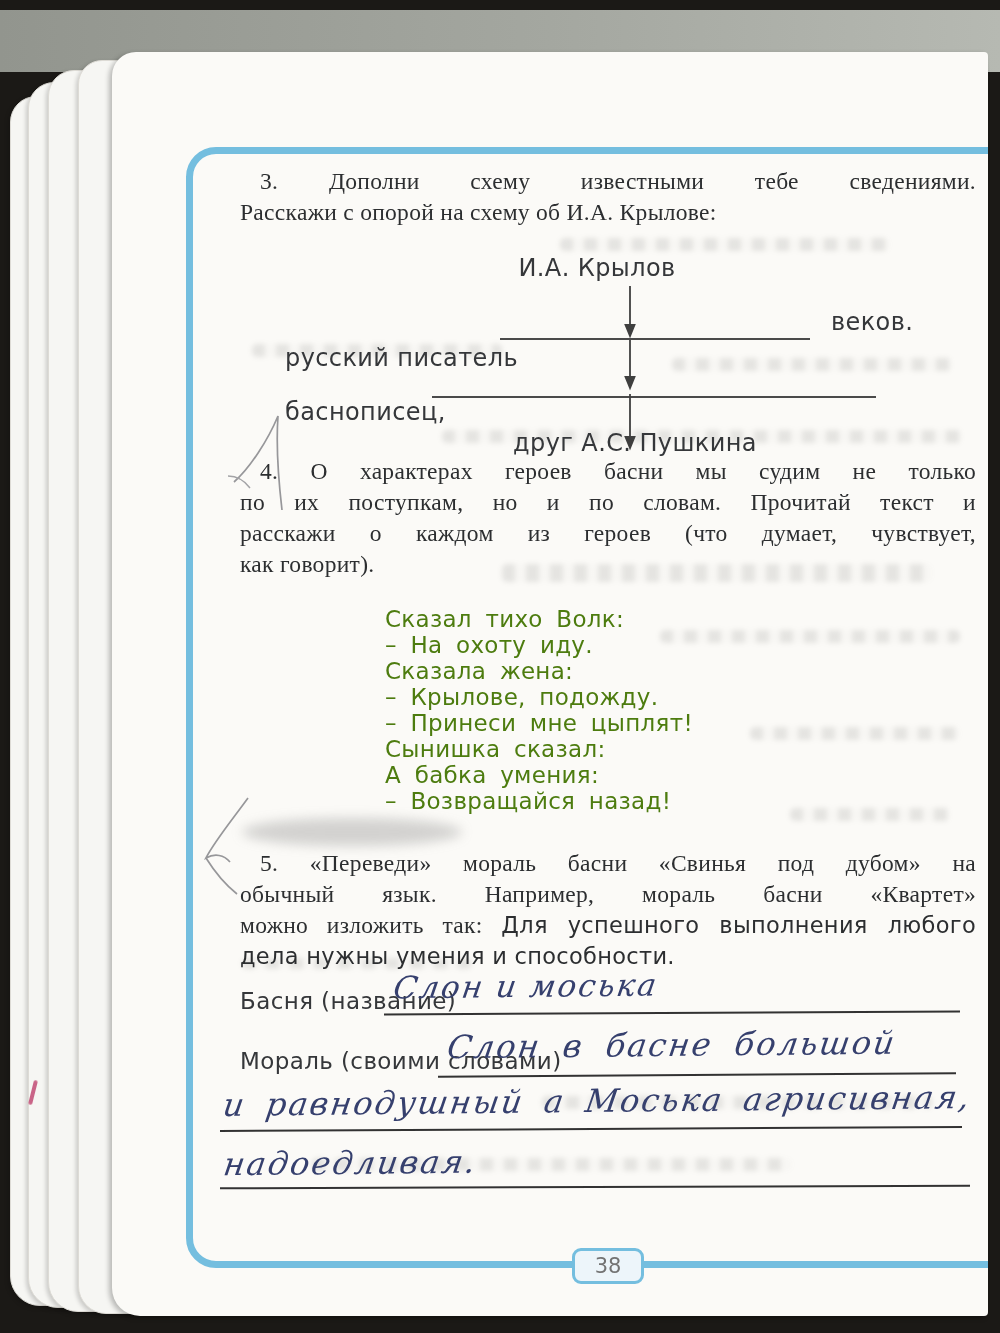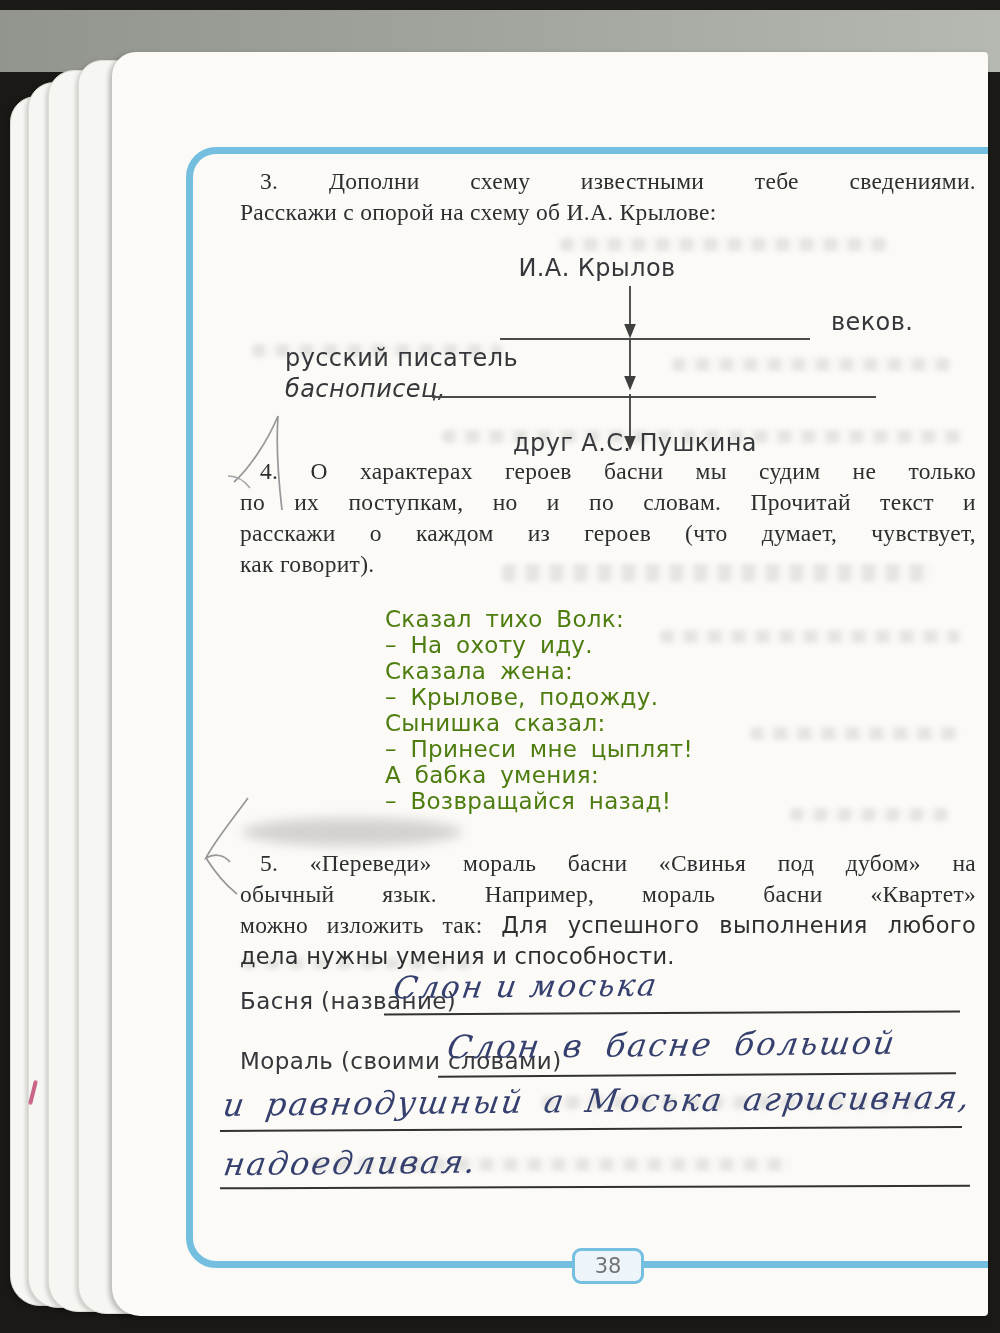--- a/index.html
+++ b/index.html
@@ -88,43 +88,43 @@
           <polygon points="16,52 11.5,41 20.5,41"></polygon>
         <line x1="16" y1="56" x2="16" y2="96" fill="none"></line>
           <polygon points="16,104 11.5,93 20.5,93"></polygon>
         <line x1="16" y1="110" x2="16" y2="156" fill="none"></line>
           <polygon points="16,164 11.5,153 20.5,153"></polygon>
       </g>
     </svg>
     <div class="schema-word" style="left:173px;top:256px;margin-top:36px;">русский писатель</div>
     <div class="schema-word" style="left:719px;top:256px;">веков.</div>
     <div class="uline" style="left:388px;top:286px;width:310px;"></div>
-    <div class="schema-word" style="left:173px;top:323px;font-style:italic;">баснописец,</div>
+    <div class="schema-word" style="left:173px;top:346px;">баснописец,</div>
     <div class="uline" style="left:320px;top:344px;width:444px;"></div>
     <div class="schema-word" style="left:383px;top:352px;width:280px;text-align:center;margin-top:25px;">друг А.С. Пушкина</div>
 
     <svg class="pencil" style="left:112px;top:358px;" width="78" height="104" viewBox="0 0 78 104">
       <path d="M10,72 C26,58 44,30 54,6 C52,34 54,66 58,100" fill="none" stroke="#97979a" stroke-width="1.7"></path>
       <path d="M4,66 C12,66 20,70 26,78" fill="none" stroke="#a3a3a6" stroke-width="1.4"></path>
     </svg>
 
     <div class="para" style="left:128px;top:404px;width:736px;">
       <span class="jline indent">4. О характерах героев басни мы судим не только</span>
       <span class="jline">по их поступкам, но и по словам. Прочитай текст и</span>
       <span class="jline">расскажи о каждом из героев (что думает, чувствует,</span>
       <span class="lline">как говорит).</span>
     </div>
 
     <div style="position:absolute;left:273px;top:554px;">
       <span class="dline">Сказал тихо Волк:</span>
       <span class="dline">– На охоту иду.</span>
       <span class="dline">Сказала жена:</span>
       <span class="dline">– Крылове, подожду.</span>
+      <span class="dline">– Принеси мне цыплят!</span>
       <span class="dline">Сынишка сказал:</span>
-      <span class="dline">– Принеси мне цыплят!</span>
       <span class="dline">А бабка умения:</span>
       <span class="dline">– Возвращайся назад!</span>
     </div>
 
     <svg class="pencil" style="left:88px;top:742px;" width="70" height="104" viewBox="0 0 70 104">
       <path d="M48,4 C32,26 14,48 6,64 C15,59 24,61 30,68" fill="none" stroke="#97979a" stroke-width="1.7"></path>
       <path d="M6,64 C16,80 27,92 37,100" fill="none" stroke="#97979a" stroke-width="1.7"></path>
     </svg>
     <div class="smudge" style="left:130px;top:766px;width:220px;height:28px;"></div>
 

